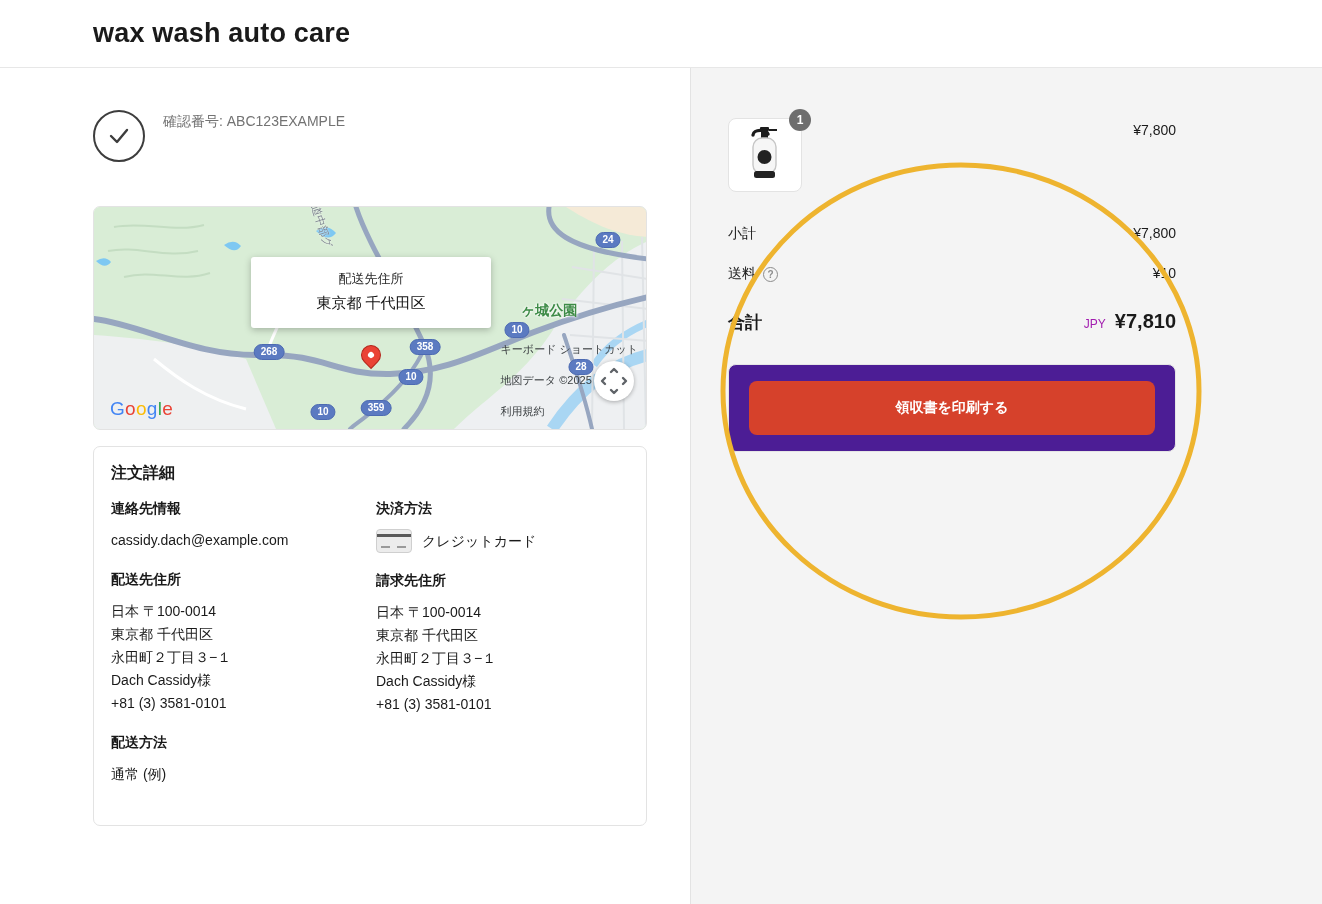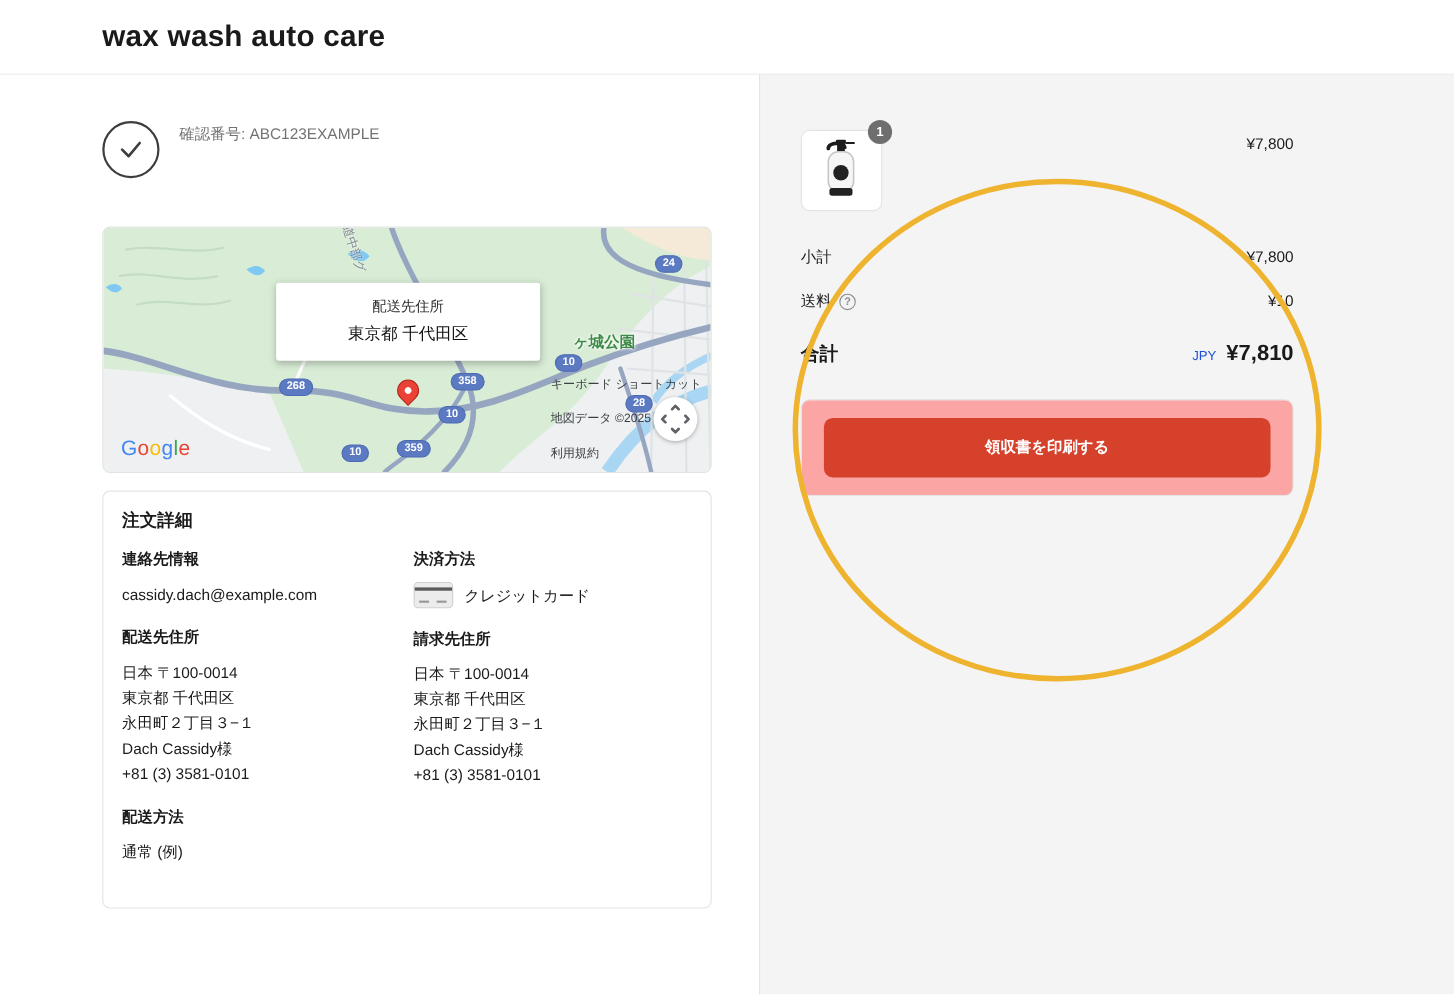--- a/index.html
+++ b/index.html
@@ -94,24 +94,24 @@
   .product-price { margin-left:auto; font-size:14px; padding-top:4px; }
 
   .sum-row { display:flex; justify-content:space-between; font-size:14px; margin-bottom:22px; }
   .sum-label-wrap { display:flex; align-items:center; gap:7px; }
   .help-icon { width:15px; height:15px; border:1.5px solid #8c8c8c; border-radius:50%;
                color:#8c8c8c; font-size:10px; font-weight:700; display:flex;
                align-items:center; justify-content:center; }
   .grand-row { display:flex; justify-content:space-between; align-items:baseline; margin-top:27px; }
   .grand-label { font-size:17px; font-weight:700; }
   .grand-right { display:flex; align-items:baseline; gap:9px; }
-  .currency { font-size:12px; color:#1d4ed8; }
+  .currency { font-size:12px; color:#a21caf; }
   .grand-value { font-size:20px; font-weight:700; }
 
-  .print-card { margin-top:30px; background:#fca5a5; border:1px solid #e5e5e5; border-radius:8px;
+  .print-card { margin-top:30px; background:#4c1d95; border:1px solid #e5e5e5; border-radius:8px;
                 padding:16px 20px; }
   .print-btn { display:block; width:100%; height:54px; background:#d6412b; color:#fff;
                border:none; border-radius:8px; font-size:14px; font-weight:700;
                font-family:inherit; cursor:pointer; }
 
   
   .annotation { position:absolute; inset:0; pointer-events:none; z-index:100; }
 </style>
 </head>
 <body>

